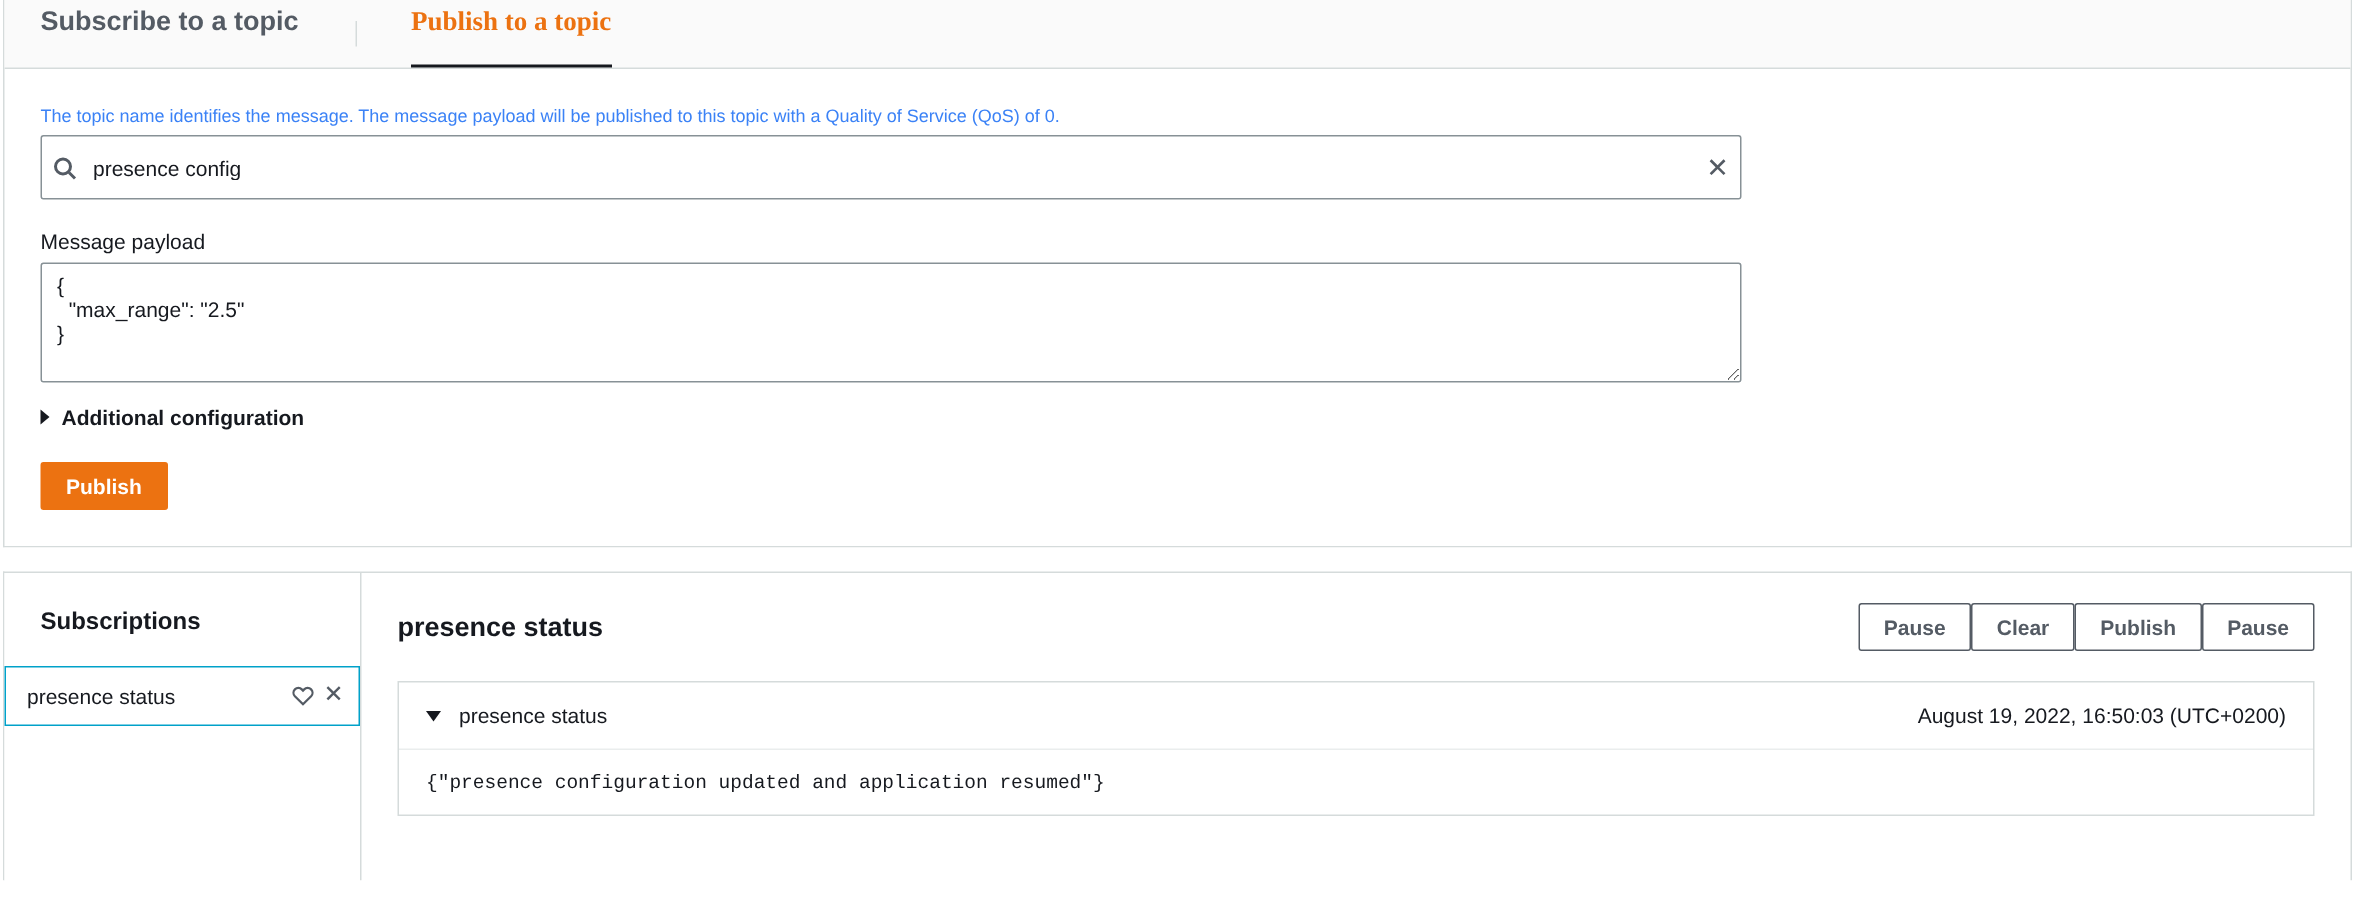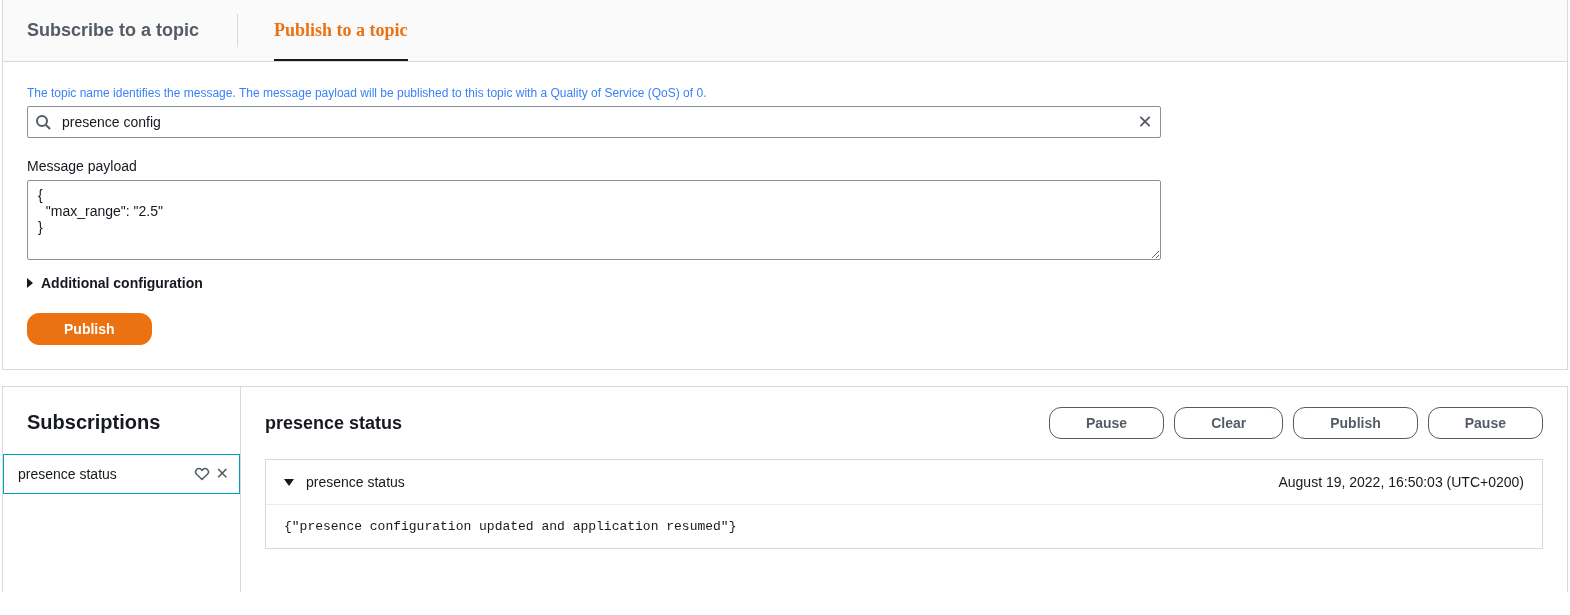--- a/index.html
+++ b/index.html
@@ -20,21 +20,21 @@
     margin: 0 2px;
   }
   .tabs {
     display: flex;
     border-bottom: 1px solid #d5dbdb;
     background: #fafafa;
     padding: 0 24px;
     gap: 0;
   }
   .tab {
-    padding: 20px 0 18px;
+    padding: 4px 0 18px;
     font-size: 18px;
     font-weight: 700;
     color: #545b64;
     margin-right: 38px;
     cursor: pointer;
     border-bottom: 2px solid transparent;
     position: relative;
   }
   .tab-sep {
     width: 1px;
@@ -58,21 +58,21 @@
     margin-top: 2px;
     margin-bottom: 6px;
   }
   .input-search-wrap {
     position: relative;
     width: 1134px;
     max-width: 100%;
   }
   .input-search {
     width: 100%;
-    height: 32px;
+    height: 43px;
     border: 1px solid #879196;
     border-radius: 2px;
     padding: 4px 34px 4px 34px;
     font-size: 14px;
     color: #16191f;
     outline: none;
   }
   .search-icon {
     position: absolute; left: 8px; top: 50%; transform: translateY(-50%);
     width: 16px; height: 16px; pointer-events: none;
@@ -109,22 +109,22 @@
     color: #16191f;
   }
   .caret-right {
     width: 0; height: 0;
     border-top: 5px solid transparent;
     border-bottom: 5px solid transparent;
     border-left: 6px solid #16191f;
   }
   .btn {
     display: inline-flex; align-items: center; justify-content: center;
-    height: 32px; padding: 0 36px;
-    border-radius: 12px;
+    height: 32px; padding: 0 16px;
+    border-radius: 2px;
     font-size: 14px;
     font-weight: 700;
     cursor: pointer;
     border: 1px solid #545b64;
     background: #fff;
     color: #545b64;
   }
   .btn-primary {
     background: #ec7211;
     border-color: #ec7211;
@@ -139,21 +139,21 @@
     border-bottom: 0;
   }
   .bottom-left {
     width: 238px;
     border-right: 1px solid #d5dbdb;
     background: #fff;
     flex-shrink: 0;
   }
   .bl-header {
     padding: 24px 24px 20px;
-    font-size: 20px;
+    font-size: 16px;
     font-weight: 700;
   }
   .sub-item {
     display: flex; align-items: center; justify-content: space-between;
     border: 1px solid #00a1c9;
     margin: 0;
     height: 40px;
     padding: 0 10px 0 14px;
     font-size: 14px;
     background: #fff;
@@ -164,21 +164,21 @@
   .x-icon { font-size: 16px; color: #545b64; cursor: pointer; line-height: 1; }
   .bottom-right {
     flex: 1;
     display: flex; flex-direction: column;
   }
   .br-header {
     display: flex; align-items: center; justify-content: space-between;
     padding: 20px 24px;
   }
   .br-title { font-size: 18px; font-weight: 700; }
-  .br-actions { display: flex; gap: 10px; }
+  .br-actions { display: flex; }
   .msg-card {
     border: 1px solid #d5dbdb;
     margin: 0 24px 16px;
     border-radius: 0;
   }
   .msg-head {
     display: flex; align-items: center; justify-content: space-between;
     padding: 14px 18px;
     border-bottom: 1px solid #eaeded;
   }

